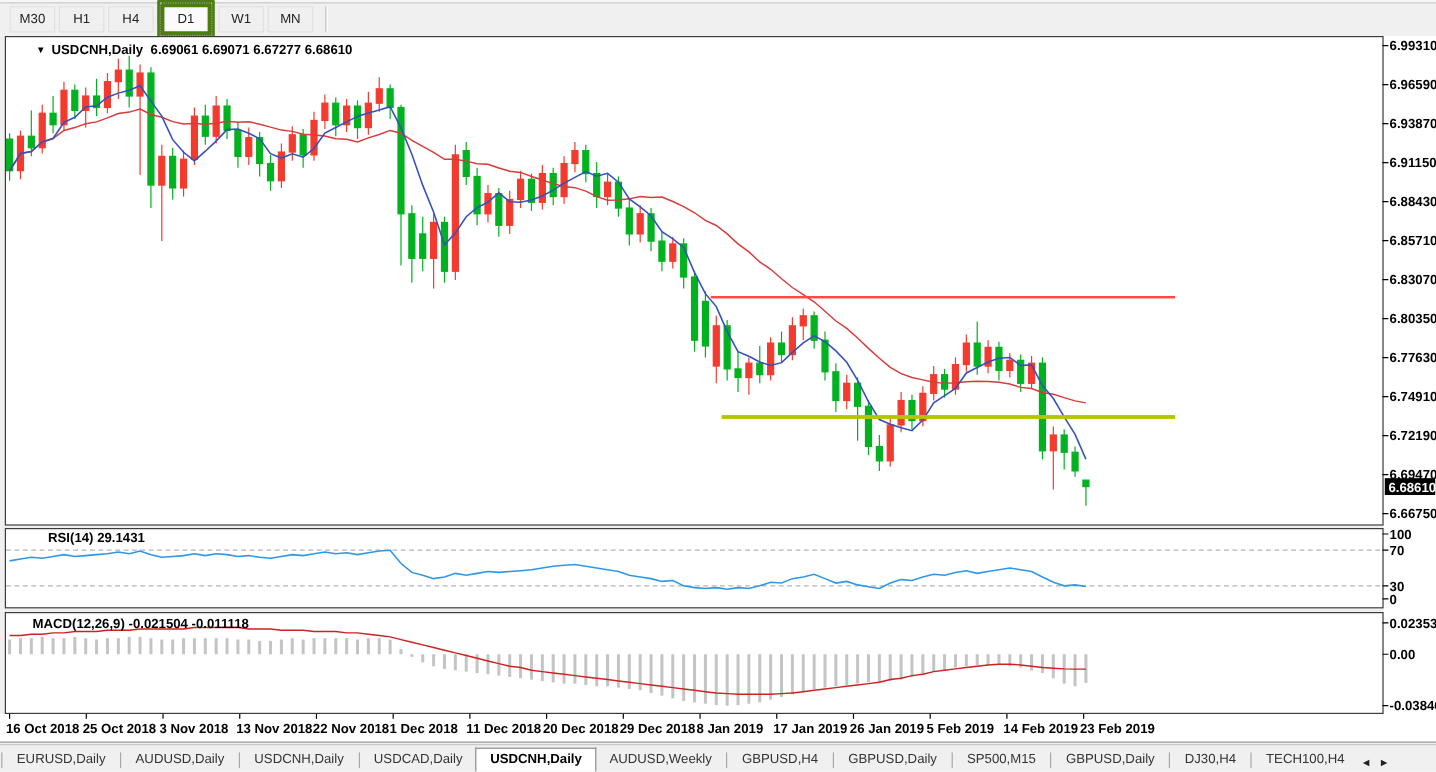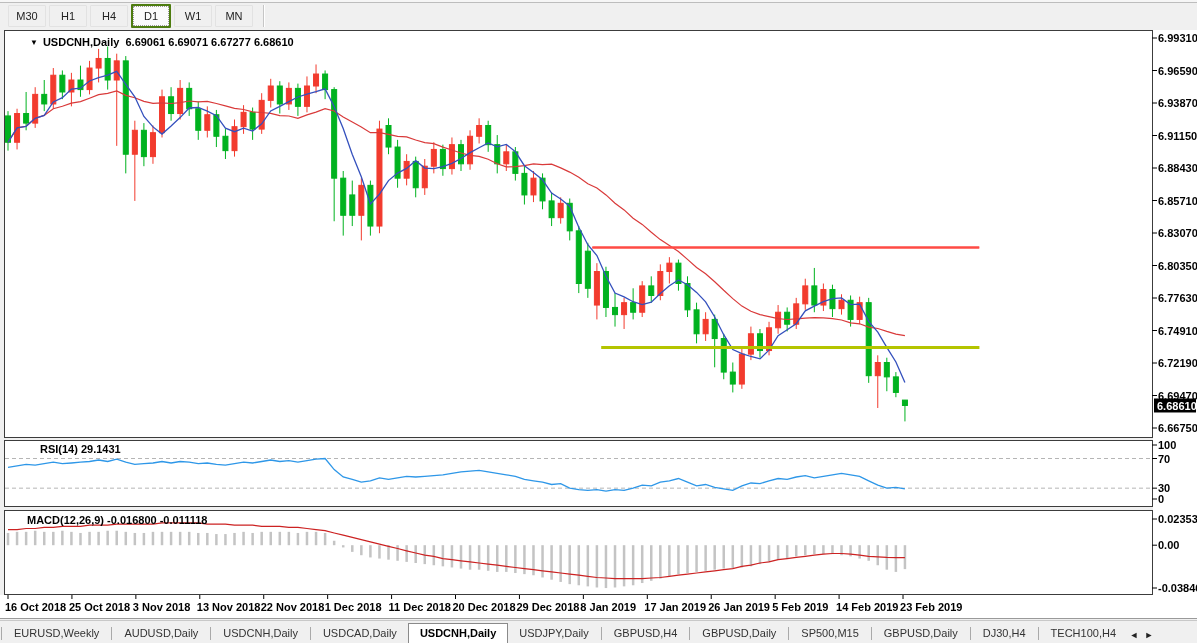--- a/index.html
+++ b/index.html
@@ -11,21 +11,21 @@
   }
   
   .top-sliver{position:absolute;left:0;top:0;width:100%;height:2px;border-bottom:1px solid #bdbdbd;background:#f6f6f6;}
   
   .tf-bar{position:absolute;left:0;top:3px;width:100%;height:26px;background:#f0f0f0;display:flex;align-items:center;}
   .tf-btn{
     margin-left:3px;min-width:36px;height:20px;display:inline-flex;align-items:center;justify-content:center;
     font-size:11px;color:#222;background:transparent;border:1px solid #e2e2e2;border-radius:1px;cursor:default;
   }
   .tf-btn:first-child{margin-left:8px;}
-  .tf-btn.active{background:#fbfbfb;border:2px solid #4d7c0f;outline:1px dotted #9a9a9a;outline-offset:-3px;}
+  .tf-btn.active{background:#fbfbfb;border:6px solid #4d7c0f;outline:1px dotted #9a9a9a;outline-offset:-3px;}
   .tf-sep{width:0;height:22px;border-left:1px solid #c6c6c6;border-right:1px solid #ffffff;margin-left:10px;}
   
   .ov{position:absolute;z-index:3;font-size:11px;font-weight:700;color:#000;white-space:pre;margin-left:17px;}
   .ov .arrow{font-size:8px;position:relative;top:-1px;margin-right:5px;}
   
   .tab-bar{
     position:absolute;left:0;top:620px;width:100%;height:23px;background:#f0f0f0;border-top:1px solid #c8c8c8;
     display:flex;align-items:flex-end;z-index:4;font-size:11px;color:#333;
   }
   .tab{padding:4px 11px 5px 11px;white-space:nowrap;cursor:default;}
@@ -460,33 +460,33 @@
       <line x1="839.09" y1="595" x2="839.09" y2="599" stroke="#000"></line>
       <text x="836.09" y="611" font-size="11" font-weight="700" font-family="Liberation Sans, sans-serif" fill="#000" text-anchor="start">14 Feb 2019</text>
       <line x1="903.02" y1="595" x2="903.02" y2="599" stroke="#000"></line>
       <text x="900.02" y="611" font-size="11" font-weight="700" font-family="Liberation Sans, sans-serif" fill="#000" text-anchor="start">23 Feb 2019</text>
     </g>
   </svg>
 
 <div class="ov" style="left:13px;top:36px;"><span class="arrow">▼</span><span>USDCNH,Daily</span>&nbsp;&nbsp;<span>6.69061 6.69071 6.67277 6.68610</span></div>
 
 <div class="ov" style="left:10px;top:443px;padding-left:13px;">RSI(14) 29.1431</div>
-<div class="ov" style="left:10px;top:514px;">MACD(12,26,9) -0.016800 -0.011118</div>
+<div class="ov" style="left:10px;top:514px;">MACD(12,26,9) -0.021504 -0.011118</div>
 
 <div class="tab-bar">
   <div class="tab-div"></div>
-  <div class="tab">EURUSD,Weekly</div>
+  <div class="tab">EURUSD,Daily</div>
   <div class="tab-div"></div>
   <div class="tab">AUDUSD,Daily</div>
   <div class="tab-div"></div>
   <div class="tab">USDCNH,Daily</div>
   <div class="tab-div"></div>
   <div class="tab">USDCAD,Daily</div>
   <div class="tab active">USDCNH,Daily</div>
-  <div class="tab">USDJPY,Daily</div>
+  <div class="tab">AUDUSD,Weekly</div>
   <div class="tab-div"></div>
   <div class="tab">GBPUSD,H4</div>
   <div class="tab-div"></div>
   <div class="tab">GBPUSD,Daily</div>
   <div class="tab-div"></div>
   <div class="tab">SP500,M15</div>
   <div class="tab-div"></div>
   <div class="tab">GBPUSD,Daily</div>
   <div class="tab-div"></div>
   <div class="tab">DJ30,H4</div>

